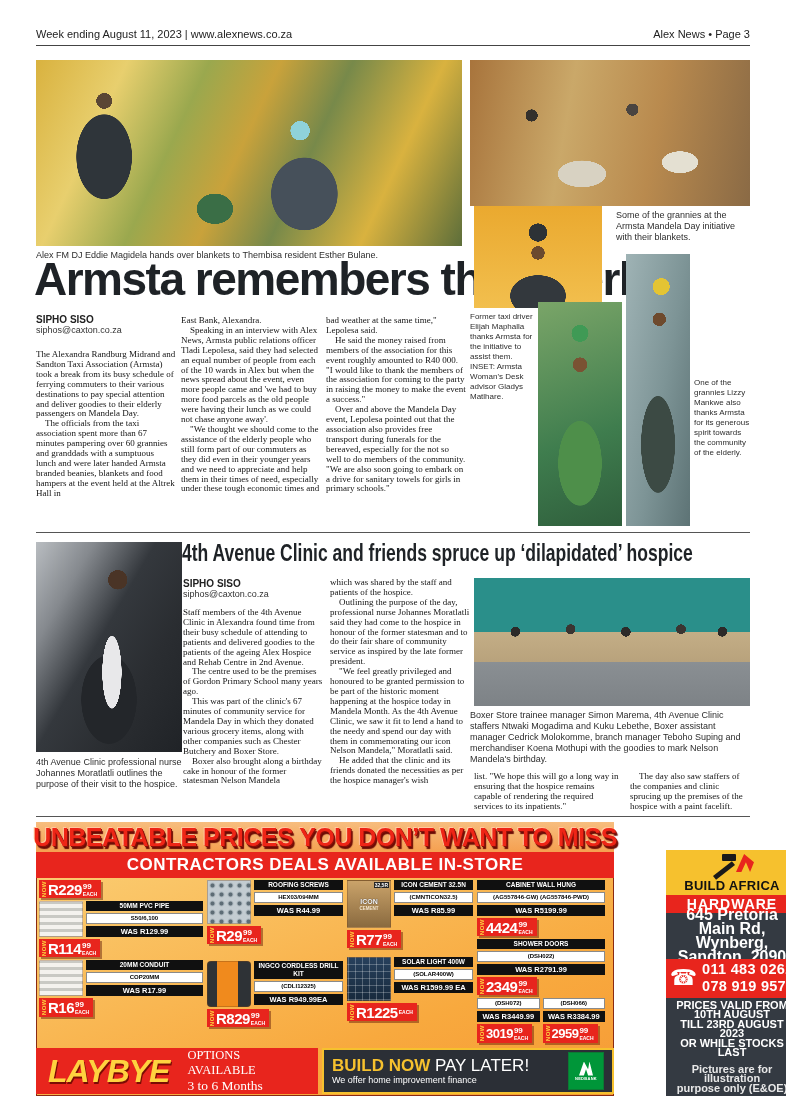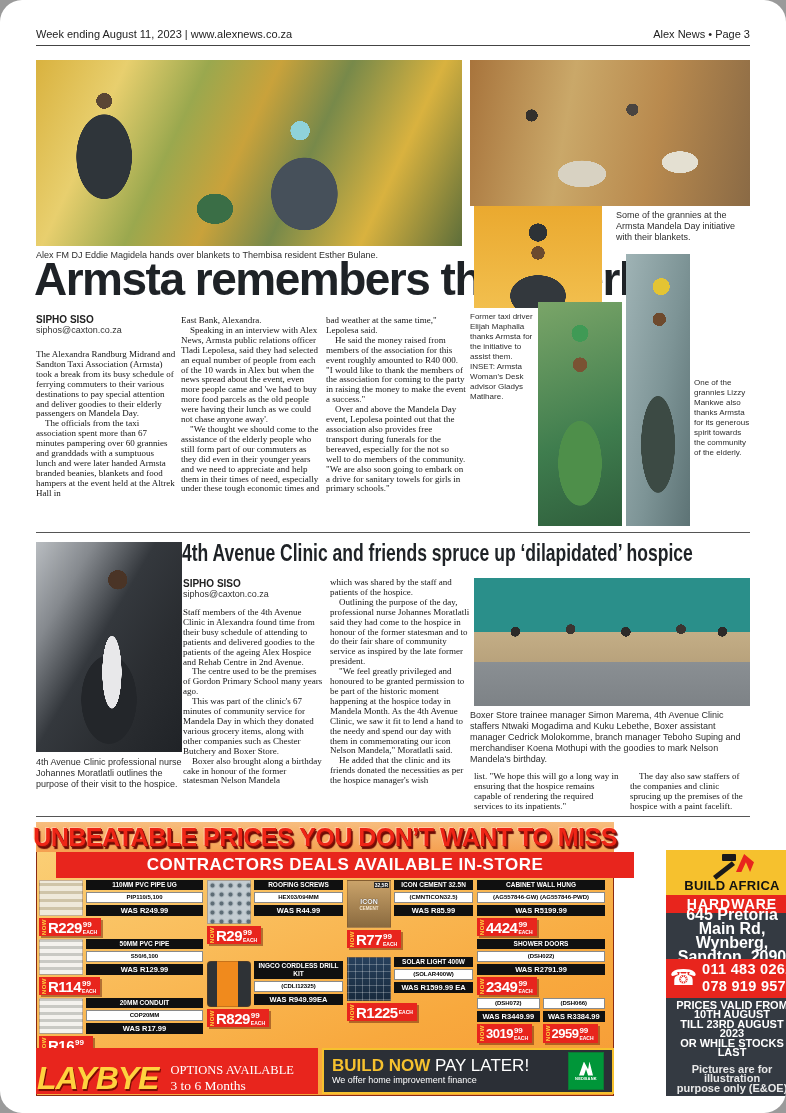--- a/index.html
+++ b/index.html
@@ -1,17 +1,17 @@
 <!DOCTYPE html>
 <html><head>
 <meta charset="utf-8">
 <style>
   html,body{margin:0;padding:0;background:#9a9a9a;}
   .page{position:relative;width:786px;height:1113px;background:#fff;overflow:hidden;
-        font-family:"Liberation Serif",serif;color:#1b1b1b;border-radius:22px;}
+        font-family:"Liberation Serif",serif;color:#1b1b1b;}
 
   
   .masthead{position:absolute;left:36px;top:28px;width:714px;display:flex;justify-content:space-between;
             font-family:"Liberation Sans",sans-serif;font-size:11px;color:#222;
             border-bottom:1.5px solid #444;padding-bottom:5px;}
 
   
   .ph{position:absolute;background:#ccc;}
   .ph-main{left:36px;top:60px;width:426px;height:186px;
     background:
@@ -88,21 +88,21 @@
 
   
   .ad-bg{position:absolute;left:36px;top:822px;width:578px;height:274px;
          background:linear-gradient(160deg,#fbd27a,#f8a93e 70%,#f69a35);border:1px solid #8a2a12;box-sizing:border-box;}
   .ad-banner{position:absolute;left:36px;top:822px;width:578px;height:30px;display:flex;align-items:center;justify-content:center;
          background:linear-gradient(180deg,#f7bd7e,#f5a050);}
   .banner-text{font-family:"Liberation Sans",sans-serif;font-weight:900;font-size:25px;letter-spacing:-0.5px;
          color:#ee2516;text-shadow:1px 1px 0 #8a0f08,2px 2px 1px #6a0b05,-1px -1px 0 #ffc9a0;
          transform:scaleY(1.05);white-space:nowrap;}
   .ad-subbanner{position:absolute;left:36px;top:852px;width:578px;height:26px;background:#e8251d;
-         display:flex;align-items:center;justify-content:center;margin-left:20px;}
+         display:flex;align-items:center;justify-content:center;}
   .subbanner-text{font-family:"Liberation Sans",sans-serif;font-weight:700;font-size:17px;color:#fff;letter-spacing:0.5px;}
 
   .ad-products{position:absolute;left:36px;top:878px;width:578px;height:168px;display:flex;gap:4px;
          padding:2px 3px;box-sizing:border-box;}
   .ad-col{display:flex;flex-direction:column;gap:3px;}
   .col-1{width:164px;} .col-2{width:136px;} .col-3{width:126px;} .col-4{width:128px;}
   .pcard{display:flex;flex-direction:column;gap:2px;}
   .prow{display:flex;gap:3px;align-items:stretch;}
   .pstack{flex:1;display:flex;flex-direction:column;gap:2px;min-width:0;}
   .pname{background:#101010;color:#fff;font:700 6.5px/8px "Liberation Sans",sans-serif;text-align:center;
@@ -137,21 +137,21 @@
       linear-gradient(#27405c,#182a3d);}
   .bag{position:relative;background:linear-gradient(#caa36a,#8a6a3f);display:flex;flex-direction:column;
        align-items:center;justify-content:center;}
   .bag-grade{position:absolute;top:1px;right:1px;background:#222;color:#fff;
        font:700 5px/6px "Liberation Sans",sans-serif;padding:0 1px;}
   .bag-brand{font:900 7px/8px "Liberation Sans",sans-serif;color:#fff;text-shadow:0 0 1px #000;}
   .bag-brand2{font:700 4.5px/5px "Liberation Sans",sans-serif;color:#f2e6cf;}
 
   
   .strip-laybye{position:absolute;left:36px;top:1048px;width:282px;height:46px;background:#e8251d;
-        display:flex;align-items:flex-end;gap:12px;padding:0 1px;box-sizing:border-box;}
+        display:flex;align-items:center;gap:18px;padding:0 12px;box-sizing:border-box;}
   .laybye-title{font:italic 900 32px/32px "Liberation Sans",sans-serif;color:#ffd23f;
         text-shadow:1px 2px 0 #7a0c04;letter-spacing:-1px;}
   .laybye-lines{display:flex;flex-direction:column;color:#fff;font-family:Liberation Serif, serif;}
   .laybye-l1{font-size:12.5px;font-weight:400;}
   .laybye-l2{font-size:13.5px;font-weight:400;}
   .strip-finance{position:absolute;left:322px;top:1048px;width:292px;height:46px;background:#2b2f36;
         display:flex;align-items:center;justify-content:space-between;padding:0 8px;box-sizing:border-box;
         border:2px solid #f6c12e;}
   .fin-line1{font-family:"Liberation Sans",sans-serif;font-size:17px;line-height:18px;white-space:nowrap;}
   .fin-bold{color:#f6c12e;font-weight:900;}
@@ -266,28 +266,20 @@
     <span class="banner-text">UNBEATABLE PRICES YOU DON’T WANT TO MISS</span>
   </div>
   <div class="ad-subbanner">
     <span class="subbanner-text">CONTRACTORS DEALS AVAILABLE IN-STORE</span>
   </div>
 
   <div class="ad-products">
 
     <div class="ad-col col-1">
       <div class="pcard">
-        <div class="prow">
-          <div class="pimg pipes" style="height:34px;"></div>
-          <div class="pstack">
-            <div class="pname">110MM PVC PIPE UG</div>
-            <div class="pcode">PIP110/5,100</div>
-            <div class="pwas">WAS R249.99</div>
-          </div>
-        </div>
         <div class="ptag">
           <span class="now">NOW</span>
           <span class="amt">R229</span>
           <span class="pside">
               <span class="cents">99</span>
               <span class="unit">EACH</span>
             </span>
         </div>
       </div>
       <div class="pcard">

